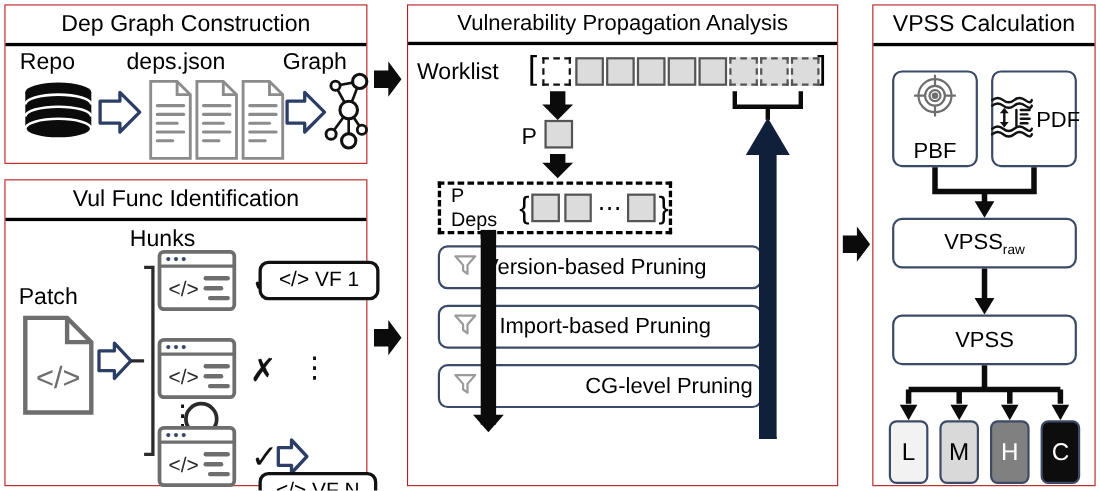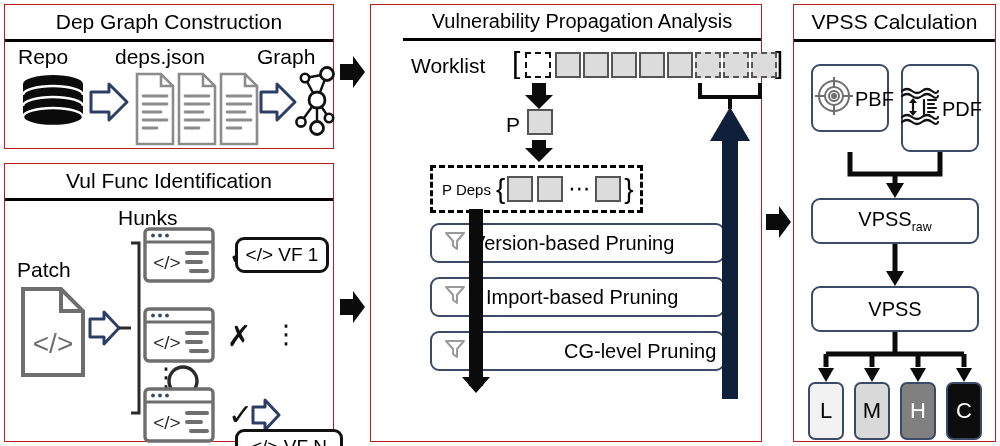--- a/index.html
+++ b/index.html
@@ -6,21 +6,21 @@
   body{width:1000px;height:446px;font-family:"Liberation Sans",sans-serif;color:#000;overflow:hidden;}
   #stage{position:relative;width:1000px;height:446px;}
 
   
   .panel{position:absolute;border:1px solid #b91c1c;background:#fff;box-sizing:border-box;}
   .panel-title{border-bottom:3px solid #000;text-align:center;font-size:21px;line-height:1.0;
                padding:6px 2px 7px;white-space:nowrap;overflow:hidden;box-sizing:border-box;}
   .panel-body{position:relative;width:100%;box-sizing:border-box;}
 
   .lbl{position:absolute;font-size:21px;line-height:1;white-space:nowrap;}
-  .lbl-sm{font-size:15px;}
+  .lbl-sm{font-size:18px;}
 
   
   .blkarrow{position:absolute;}
   .blkarrow svg{display:block;}
 
   
   .rbox{position:absolute;box-sizing:border-box;border:2px solid #3b4a66;border-radius:9px;
         background:#fff;display:flex;align-items:center;}
   .rbox .txt{font-size:20px;white-space:nowrap;}
 
@@ -220,42 +220,42 @@
           </g>
         </g>
         <text x="223" y="224" font-size="30" font-family="Liberation Sans, sans-serif" fill="#111">✓</text>
         <g>
           <path d="M248,206 L260,206 L260,199 L274,214 L260,229 L260,222 L248,222 Z" fill="#fff" stroke="#2c3e66" stroke-width="3" stroke-linejoin="round"></path>
         </g>
 
         <text x="268" y="142" font-size="26" font-family="Liberation Sans, sans-serif" fill="#111">⋮</text>
       </svg>
 
-      <div class="rbox vf" style="left:230px;top:36px;width:94px;height:36px;border:3px solid #111;border-radius:9px;
+      <div class="rbox vf" style="left:230px;top:36px;width:110px;height:36px;border:3px solid #111;border-radius:9px;
                   justify-content:center;">
         <span class="txt">
           <span>&lt;/&gt;</span>&nbsp;<span>VF 1</span>
         </span>
       </div>
       <div class="rbox vf" style="left:230px;top:196px;width:108px;height:36px;border:3px solid #111;border-radius:9px;
                   justify-content:center;margin-top:32px;">
         <span class="txt">
           <span>&lt;/&gt;</span>&nbsp;<span>VF N</span>
         </span>
       </div>
     </div>
   </div>
 
   <div class="blkarrow" style="left:340px;top:290px;">
     <svg width="26" height="34" viewBox="0 0 26 34">
       <path d="M0,9 L13,9 L13,1 L25,17 L13,33 L13,25 L0,25 Z" fill="#0b0b0b"></path>
     </svg>
   </div>
 
-  <div class="panel" style="left:370px;top:4px;width:392px;height:438px;padding-left:32px;">
+  <div class="panel" style="left:370px;top:4px;width:392px;height:438px;">
     <div class="panel-title" style="font-size:20px;">Vulnerability Propagation Analysis</div>
     <div class="panel-body" style="height:401px;">
 
       <div class="lbl" style="left:8px;top:14px;">Worklist</div>
       <div class="lbl" style="left:109px;top:7px;font-size:30px;">[</div>
       <div class="lbl" style="left:372px;top:7px;font-size:30px;">]</div>
 
       <div class="wsq dash-white" style="left:122px;top:11px;"></div>
       <div class="wsq solid" style="left:152px;top:11px;"></div>
       <div class="wsq solid" style="left:180px;top:11px;"></div>
@@ -341,21 +341,21 @@
   <div class="blkarrow" style="left:766px;top:205px;">
     <svg width="26" height="34" viewBox="0 0 26 34">
       <path d="M0,9 L13,9 L13,1 L25,17 L13,33 L13,25 L0,25 Z" fill="#0b0b0b"></path>
     </svg>
   </div>
 
   <div class="panel" style="left:793px;top:4px;width:203px;height:438px;">
     <div class="panel-title">VPSS Calculation</div>
     <div class="panel-body" style="height:401px;">
 
-      <div class="rbox" style="left:17px;top:22px;width:78px;height:68px;flex-direction:row;justify-content:space-between;">
+      <div class="rbox" style="left:17px;top:22px;width:78px;height:88px;flex-direction:column;justify-content:space-between;">
         <span>
           <svg width="42" height="42" viewBox="0 0 42 42">
             <g stroke="#6e6e6e" fill="none" stroke-width="2">
               <circle cx="21" cy="21" r="15"></circle>
               <circle cx="21" cy="21" r="9"></circle>
               <circle cx="21" cy="21" r="5"></circle>
               <circle cx="21" cy="21" r="2" fill="#6e6e6e"></circle>
               <line x1="21" y1="2" x2="21" y2="12"></line>
               <line x1="21" y1="30" x2="21" y2="40"></line>
               <line x1="2" y1="21" x2="12" y2="21"></line>

